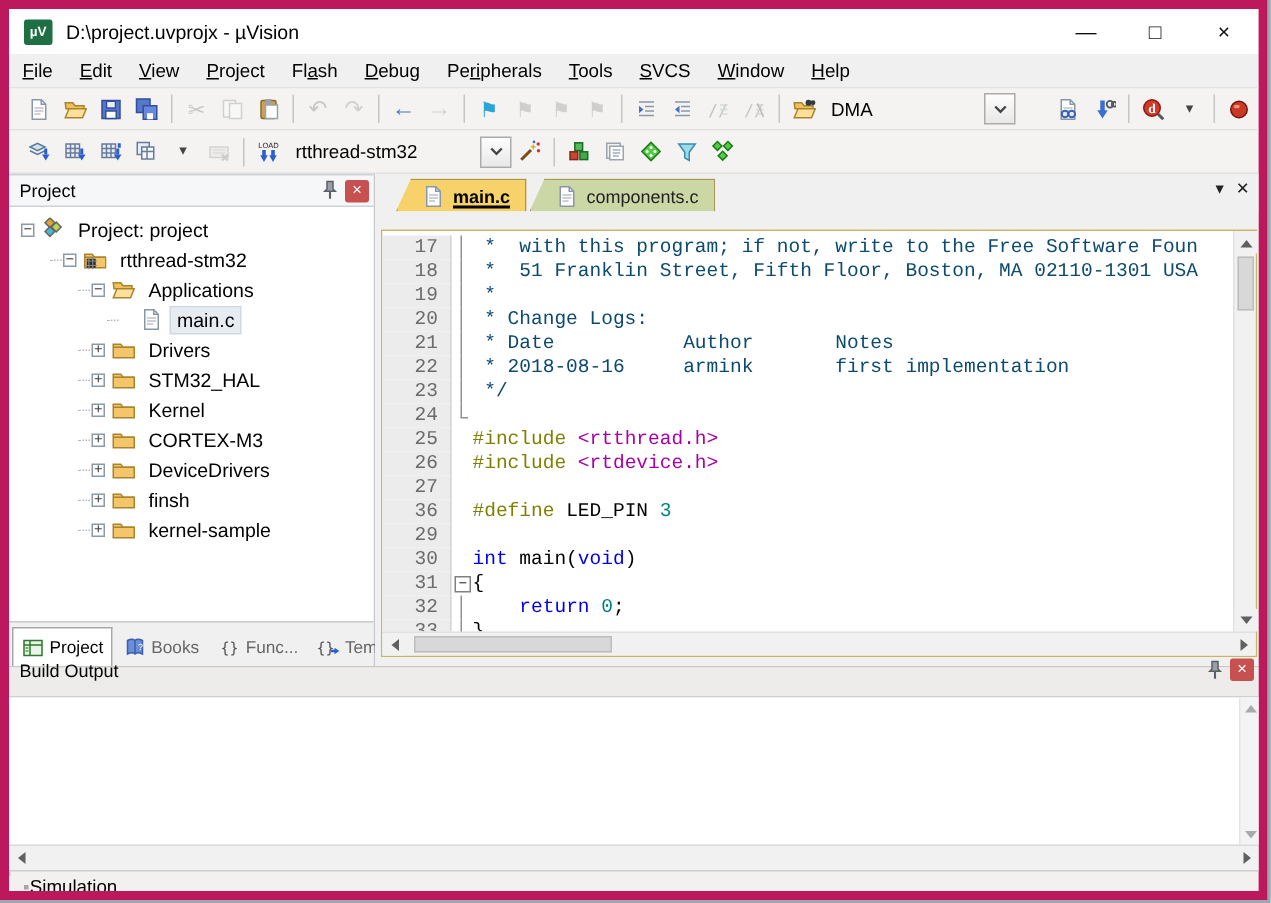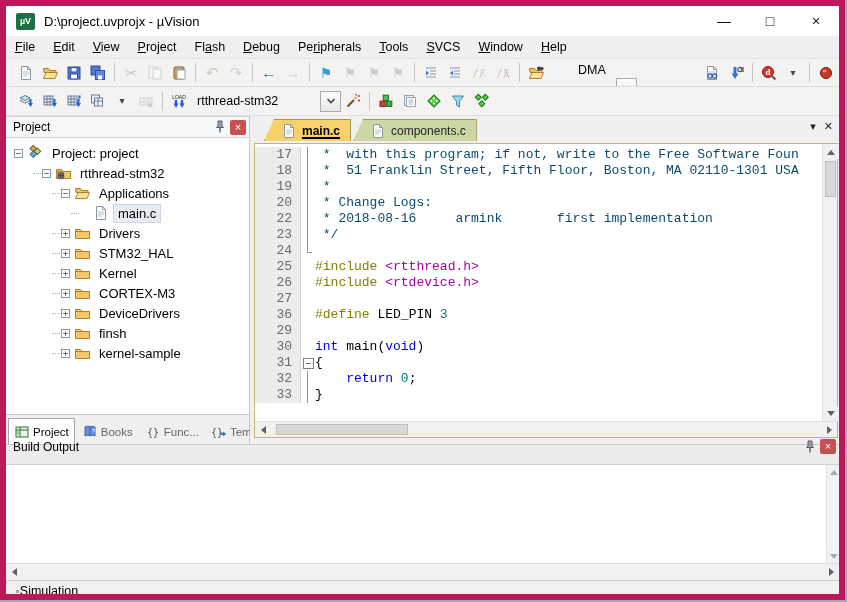--- a/index.html
+++ b/index.html
@@ -54,21 +54,21 @@
   
   .editor{flex:1;display:flex;flex-direction:column;background:#f0f0f0;min-width:0;}
   .etabs{height:25px;display:flex;align-items:flex-end;padding-left:10px;background:#f0f0f0;position:relative;}
   .etab{display:flex;align-items:center;height:22px;padding:0 10px 0 16px;margin-right:2px;font-size:12px;
     clip-path:polygon(10px 0,100% 0,100% 100%,0 100%);border:1px solid #a89858;border-bottom:none;gap:5px;}
   .etab.active{background:#f7d26a;font-weight:bold;}
   .etab.active .elabel{text-decoration:underline;text-decoration-thickness:2px;text-underline-offset:2px;}
   .etab.inactive{background:#ccd7a6;color:#222;}
   .etabbtns{position:absolute;right:6px;top:5px;display:flex;gap:8px;align-items:center;}
   .etabbtn{font-size:11px;color:#222;line-height:1;}
-  .eframe{flex:1;margin:2px 1px 6px 0;border:1px solid #c9b368;background:#fff;display:flex;flex-direction:column;min-height:0;}
+  .eframe{flex:1;margin:12px 1px 6px 0;border:1px solid #c9b368;background:#fff;display:flex;flex-direction:column;min-height:0;}
   .ebody{flex:1;display:flex;min-height:0;}
   .ecode{flex:1;display:flex;flex-direction:column;overflow:hidden;font-family:"Liberation Mono","DejaVu Sans Mono",monospace;font-size:13px;padding-top:3px;background:#fff;}
   .cline{height:16px;display:flex;align-items:center;}
   .lnum{width:46px;background:#ececec;color:#6b6b6b;text-align:right;padding-right:8px;flex:0 0 auto;height:16px;line-height:16px;border-right:1px solid #d4d4d4;}
   .fold{width:14px;flex:0 0 auto;height:16px;position:relative;}
   .f-l::before{content:"";position:absolute;left:6px;top:0;bottom:0;border-left:1px solid #909090;}
   .f-e::before{content:"";position:absolute;left:6px;top:0;height:9px;border-left:1px solid #909090;}
   .f-e::after{content:"";position:absolute;left:6px;top:9px;width:5px;border-top:1px solid #909090;}
   .f-m::before{content:"−";position:absolute;left:2px;top:3px;width:9px;height:9px;border:1px solid #808080;
     background:#fff;font-size:9px;line-height:8px;text-align:center;color:#333;font-family:"DejaVu Sans Mono",monospace;}
@@ -275,21 +275,21 @@
       <div class="tbtn">
         <span class="icon16">
           <svg class="icon16" viewBox="0 0 16 16" width="16" height="16">
             <path d="M1.5 3.5h5l1.5 2h6v2h-12z" fill="#f0c05a" stroke="#a8842c"></path>
             <path d="M1.5 13.5l2.5-6h11.5l-2.5 6z" fill="#ffe09a" stroke="#a8842c"></path>
             <circle cx="11" cy="3.5" r="2" fill="#333a44"></circle>
             <circle cx="14" cy="3.5" r="1.6" fill="#333a44"></circle>
           </svg>
         </span>
       </div>
-      <div class="combo" style="width: 152px; flex-direction: column;">
+      <div class="combo" style="width: 152px;">
         <input value="DMA" style="">
         <span class="dropbtn">
           <span class="icon16">
             <svg class="icon16" viewBox="0 0 16 16" width="16" height="16">
               <path d="M4.5 6l3.5 3.5L11.5 6" fill="none" stroke="#444" stroke-width="1.6"></path>
             </svg>
           </span>
         </span>
       </div>
       <div class="tbtn">
@@ -711,20 +711,25 @@
               </div>
               <div class="cline">
                 <span class="lnum">19</span>
                 <span class="fold f-l"></span>
                 <span class="ctext"><span class="tk-c"> *</span></span>
               </div>
               <div class="cline">
                 <span class="lnum">20</span>
                 <span class="fold f-l"></span>
                 <span class="ctext"><span class="tk-c"> * Change Logs:</span></span>
+              </div>
+              <div class="cline">
+                <span class="lnum">21</span>
+                <span class="fold f-l"></span>
+                <span class="ctext"><span class="tk-c"> * Date           Author       Notes</span></span>
               </div>
               <div class="cline">
                 <span class="lnum">22</span>
                 <span class="fold f-l"></span>
                 <span class="ctext"><span class="tk-c"> * 2018-08-16     armink       first implementation</span></span>
               </div>
               <div class="cline">
                 <span class="lnum">23</span>
                 <span class="fold f-l"></span>
                 <span class="ctext"><span class="tk-c"> */</span></span>

